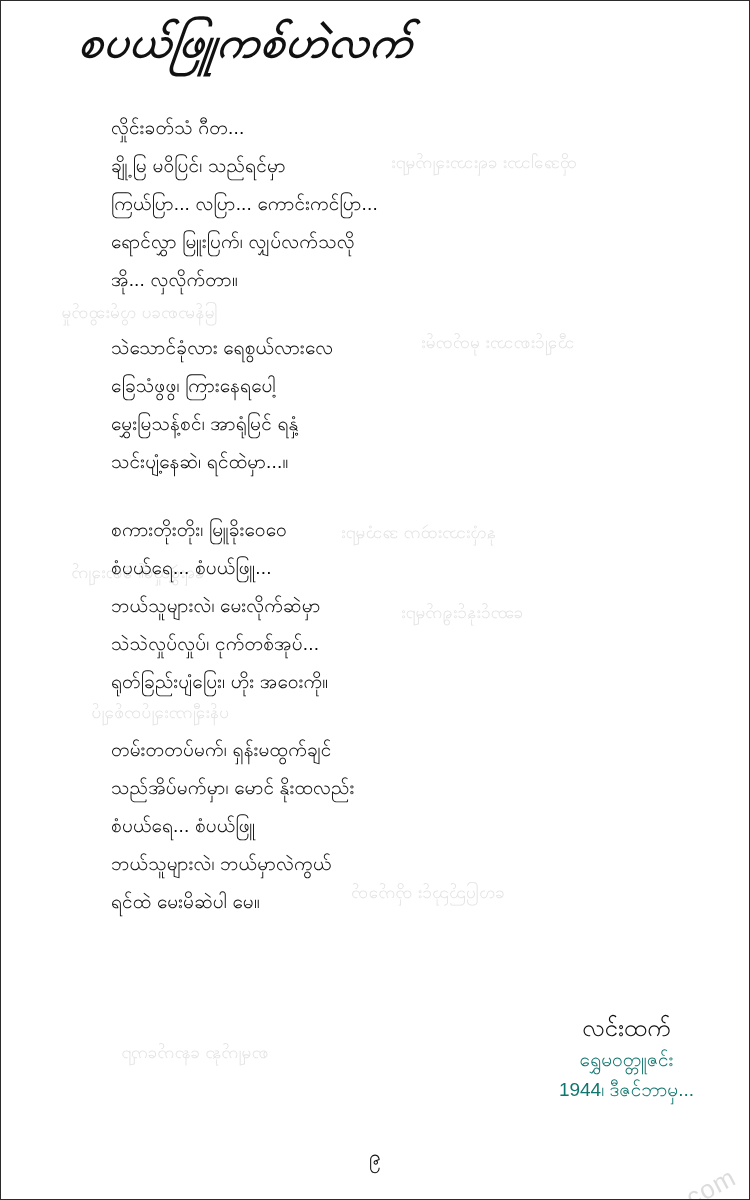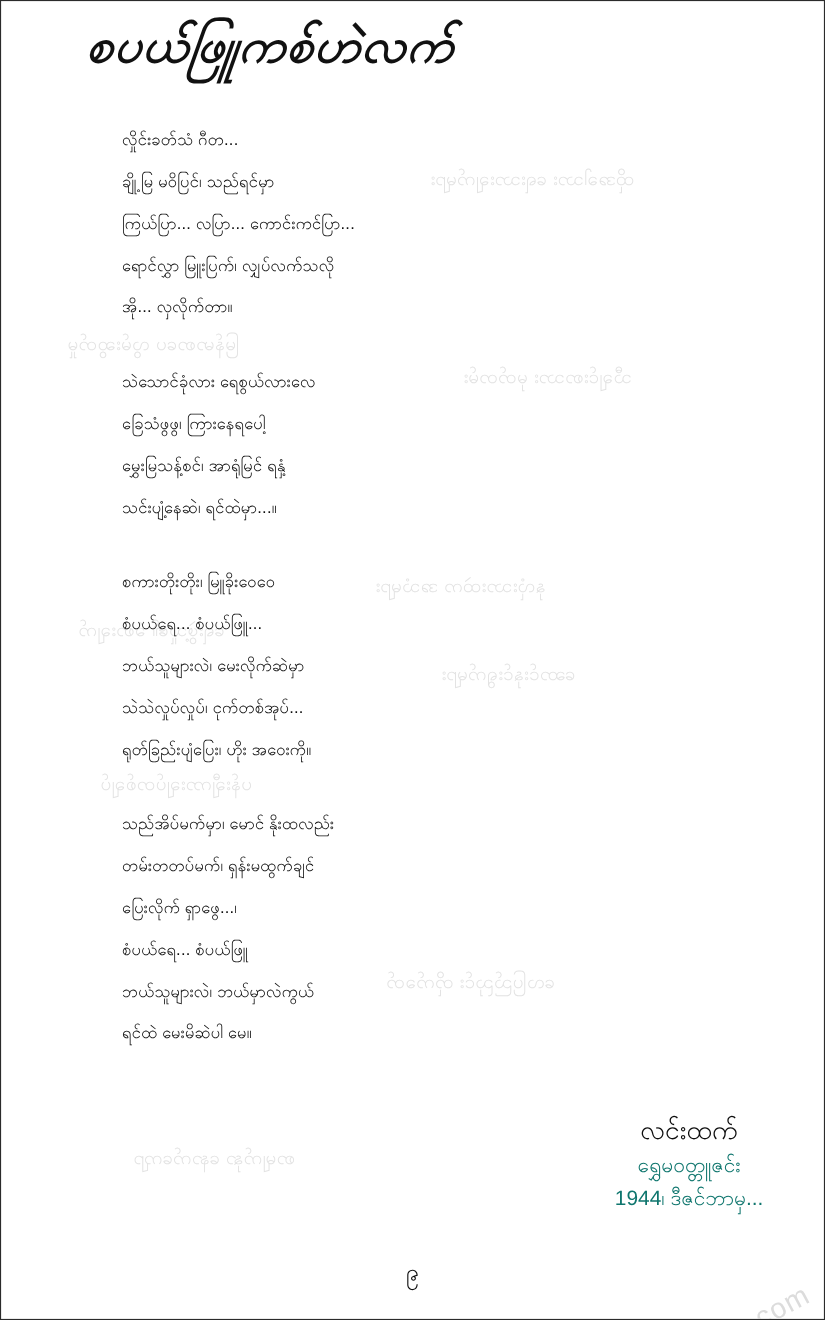--- a/index.html
+++ b/index.html
@@ -58,21 +58,21 @@
   .poem {
     position: absolute;
     top: 108px;
     left: 110px;
     width: 560px;
   }
   .stanza {
     margin: 0 0 30px 0;
   }
   .line {
-    font-size: 15px;
+    font-size: 19px;
     line-height: 38px;
     color: #0d0d0d;
     white-space: nowrap;
     letter-spacing: 0.2px;
   }
   .signature {
     position: absolute;
     right: 55px;
     top: 1010px;
     text-align: center;
@@ -152,23 +152,22 @@
 
       <div class="stanza">
         <div class="line">စကားတိုးတိုး၊  မြူခိုးဝေဝေ</div>
         <div class="line">စံပယ်ရေ...  စံပယ်ဖြူ...</div>
         <div class="line">ဘယ်သူများလဲ၊  မေးလိုက်ဆဲမှာ</div>
         <div class="line">သဲသဲလှုပ်လှုပ်၊  ငုက်တစ်အုပ်...</div>
         <div class="line">ရုတ်ခြည်းပျံပြေး၊  ဟိုး  အဝေးကို။</div>
       </div>
 
       <div class="stanza">
+        <div class="line">တမ်းတတပ်မက်၊  ရှန်းမထွက်ချင်</div>
         <div class="line">သည်အိပ်မက်မှာ၊  မောင်  နိုးထလည်း</div>
-        <div class="line">တမ်းတတပ်မက်၊  ရှန်းမထွက်ချင်</div>
-        <div class="line">ပြေးလိုက်  ရှာဖွေ...၊</div>
         <div class="line">စံပယ်ရေ...  စံပယ်ဖြူ</div>
         <div class="line">ဘယ်သူများလဲ၊  ဘယ်မှာလဲကွယ်</div>
         <div class="line">ရင်ထဲ  မေးမိဆဲပါ  မေ။</div>
       </div>
 
     </div>
 
     <div class="signature">
       <div class="sig-name">လင်းထက်</div>
       <div class="sig-sub">ရွှေမဝတ္တူဇင်း</div>

